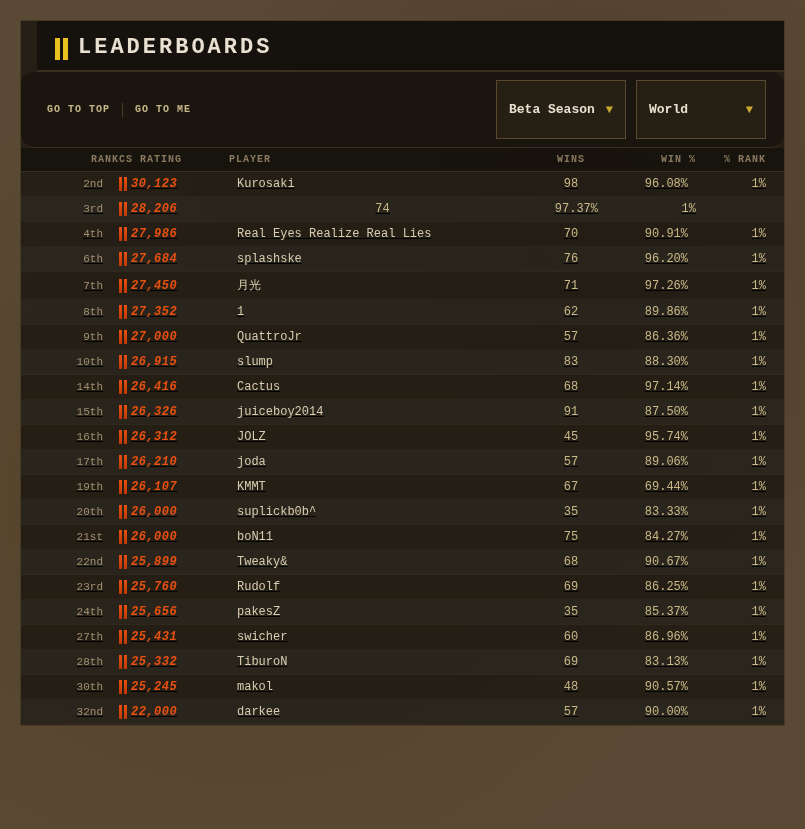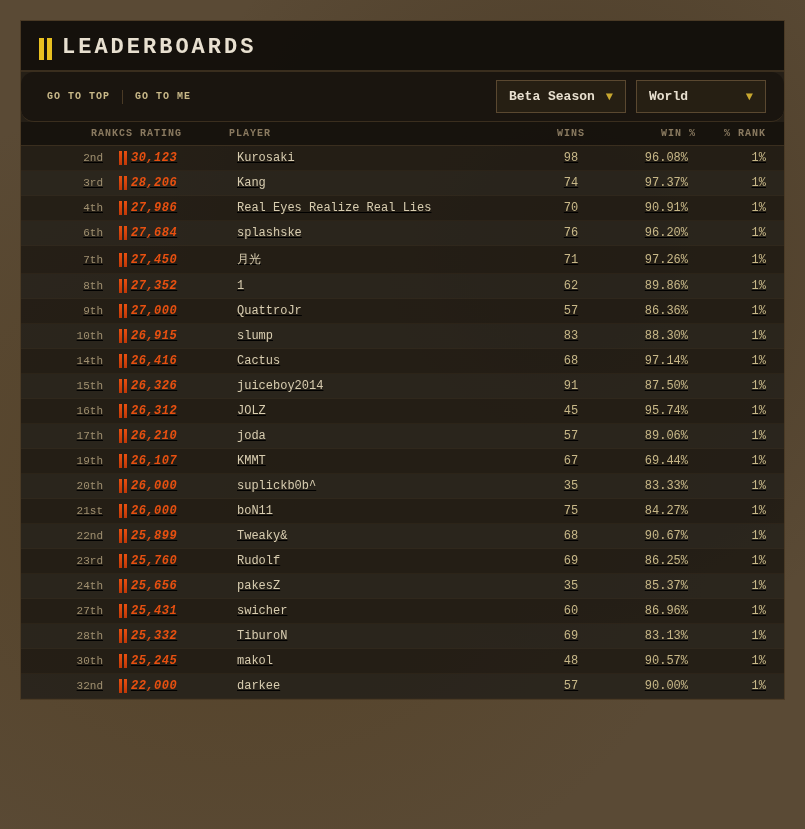--- a/index.html
+++ b/index.html
@@ -32,20 +32,21 @@
       border: 1px solid #4a3a25;
     }
 
     .header {
       background: rgba(20, 17, 12, 0.95);
       padding: 14px 18px 10px;
       border-bottom: 2px solid #3a2e1e;
       display: flex;
       align-items: flex-end;
       gap: 10px;
+      margin-left: 16px;
     }
 
     .header-bars {
       display: flex;
       gap: 3px;
       align-items: center;
     }
 
     .header-bar {
       width: 5px;
@@ -96,21 +97,21 @@
       display: flex;
       gap: 10px;
     }
 
     .dropdown {
       display: flex;
       align-items: center;
       gap: 8px;
       background: rgba(40, 32, 20, 0.9);
       border: 1px solid #5a4830;
-      padding: 8px 12px;
+      padding: 21px 12px;
       cursor: pointer;
       min-width: 130px;
     }
 
     .dropdown-label {
       font-family: 'Courier New', monospace;
       font-size: 13px;
       font-weight: 700;
       color: #e8e0d0;
       flex: 1;
@@ -276,21 +277,20 @@
   </div>
       <div class="table-row">
     <div class="cell-rank">3rd</div>
     <div class="cell-rating">
       <div class="rating-bars">
         <div class="rating-bar"></div>
         <div class="rating-bar"></div>
       </div>
       <span class="rating-value">28,206</span>
     </div>
-    <div class="cell-player">Kang</div>
     <div class="cell-wins">74</div>
     <div class="cell-winpct">97.37%</div>
     <div class="cell-rankpct">1%</div>
   </div>
       <div class="table-row">
     <div class="cell-rank">4th</div>
     <div class="cell-rating">
       <div class="rating-bars">
         <div class="rating-bar"></div>
         <div class="rating-bar"></div>

